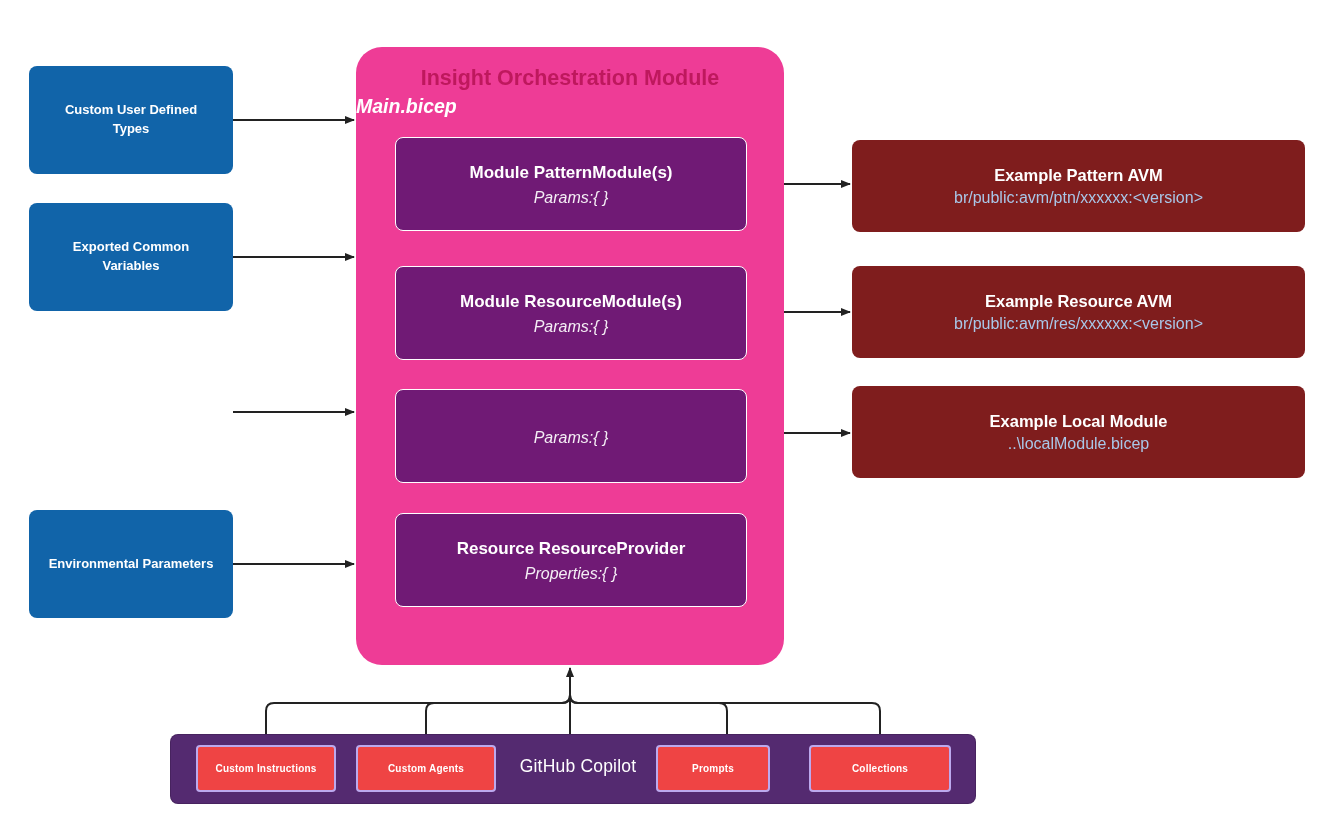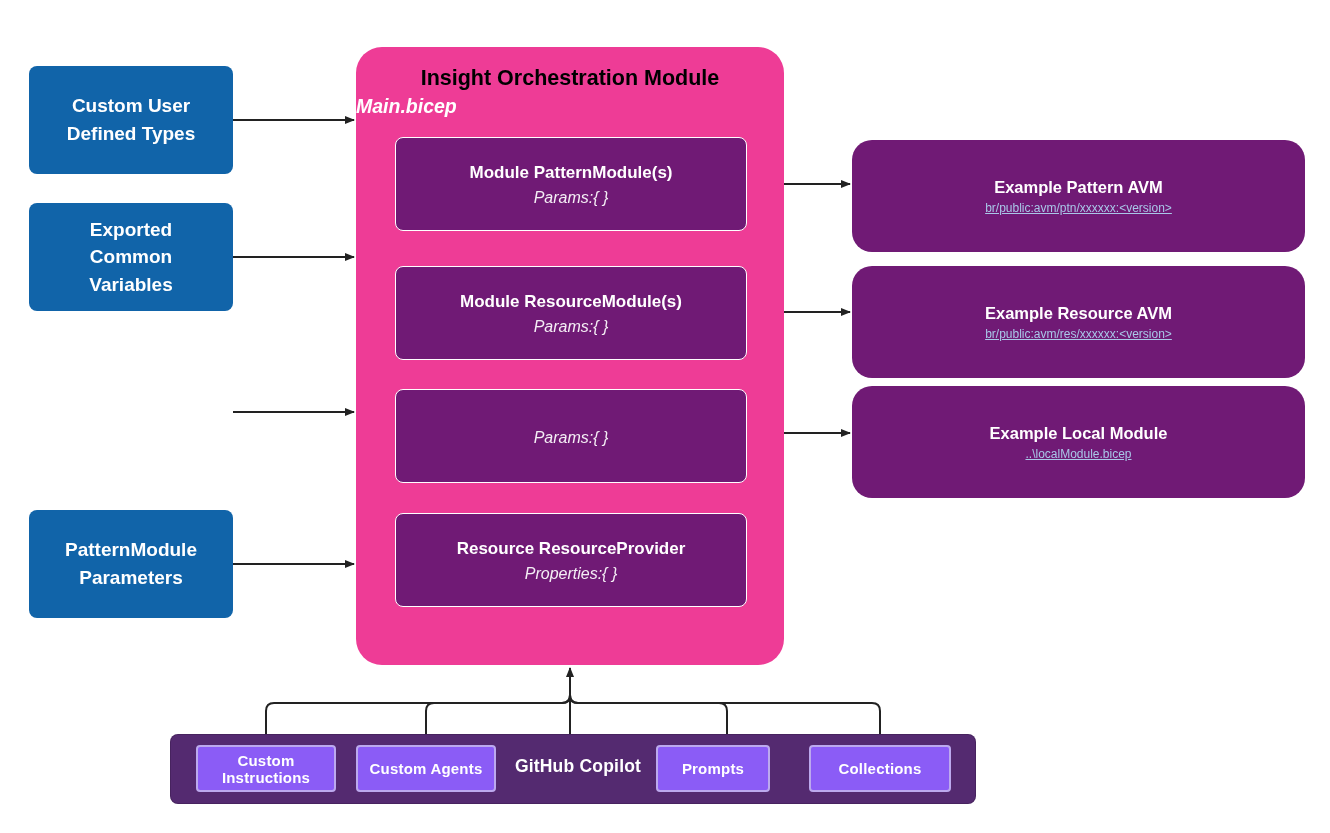--- a/index.html
+++ b/index.html
@@ -6,61 +6,61 @@
   .stage{
     position:relative;width:1330px;height:833px;background:#ffffff;
     font-family:"Liberation Sans",sans-serif;overflow:hidden;
   }
   .abs{position:absolute;box-sizing:border-box;}
   .flexc{display:flex;flex-direction:column;align-items:center;justify-content:center;text-align:center;}
 
   
   .input-box{
     left:29px;width:204px;height:108px;background:#1164A9;border-radius:8px;
-    color:#fff;font-weight:bold;font-size:19px;line-height:1.45;padding:24px 18px;
+    color:#fff;font-weight:bold;font-size:13px;line-height:1.45;padding:24px 18px;
   }
   
   .orchestrator{
     left:356px;top:47px;width:428px;height:618px;background:#EE3C96;border-radius:26px;
   }
   .orch-title{
-    left:356px;top:64px;width:428px;color:#000000;font-weight:bold;font-size:21.5px;
+    left:356px;top:64px;width:428px;color:#be185d;font-weight:bold;font-size:21.5px;
     text-align:center;line-height:1.35;
   }
   .orch-subtitle{
     left:356px;top:95px;width:428px;color:#fff;font-weight:bold;font-style:italic;
     font-size:19.5px;text-align:left;
   }
   
   .module-box{
     left:395px;width:352px;height:94px;background:#701a75;border:1.5px solid #ffffff;
     border-radius:8px;color:#fff;
   }
   .module-title{font-weight:bold;font-size:17px;line-height:1.4;}
   .module-sub{font-style:italic;font-size:16px;opacity:.93;margin-top:4px;}
 
   
   .output-box{
-    left:852px;width:453px;height:112px;background:#701a75;border-radius:20px;color:#fff;
+    left:852px;width:453px;height:92px;background:#7f1d1d;border-radius:8px;color:#fff;
   }
   .output-title{font-weight:bold;font-size:16.5px;}
-  .output-sub{font-size:12px;color:#A9C7E8;margin-top:4px;text-decoration:underline;}
+  .output-sub{font-size:16px;color:#A9C7E8;margin-top:4px;}
 
   
   .copilot-bar{
     left:170px;top:734px;width:806px;height:70px;background:#542A70;border-radius:8px;
     box-shadow:inset 0 0 0 1px rgba(0,0,0,0.15);
   }
   .copilot-title{
-    top:756px;left:500px;width:156px;color:#fff;font-weight:bold;font-size:17.5px;
+    top:756px;left:500px;width:156px;color:#fff;font-weight:normal;font-size:17.5px;
     text-align:center;letter-spacing:.2px;
   }
   .copilot-chip{
-    top:745px;height:47px;background:#8b5cf6;border:2px solid #BCA9EE;border-radius:4px;
-    color:#fff;font-weight:bold;font-size:15px;letter-spacing:.2px;
+    top:745px;height:47px;background:#ef4444;border:2px solid #BCA9EE;border-radius:4px;
+    color:#fff;font-weight:bold;font-size:10px;letter-spacing:.2px;
   }
   .chip-1{left:196px;width:140px;}
   .chip-2{left:356px;width:140px;}
   .chip-3{left:656px;width:114px;}
   .chip-4{left:809px;width:142px;}
 
   svg.connectors{position:absolute;left:0;top:0;width:1330px;height:833px;pointer-events:none;}
 </style>
 </head>
 <body>
@@ -93,21 +93,21 @@
     </g>
   </svg>
 
   <div class="abs flexc input-box" style="top:66px">
     <span>Custom User Defined Types</span>
   </div>
   <div class="abs flexc input-box" style="top:203px">
     <span>Exported Common Variables</span>
   </div>
   <div class="abs flexc input-box" style="top:510px">
-    <span>PatternModule Parameters</span>
+    <span>Environmental Parameters</span>
   </div>
 
   <div class="abs orchestrator"></div>
   <div class="abs orch-title">Insight Orchestration Module</div>
   <div class="abs orch-subtitle">Main.bicep</div>
 
   <div class="abs flexc module-box" style="top:137px">
     <div class="module-title">Module PatternModule(s)</div>
     <div class="module-sub">Params:{ }</div>
   </div>

